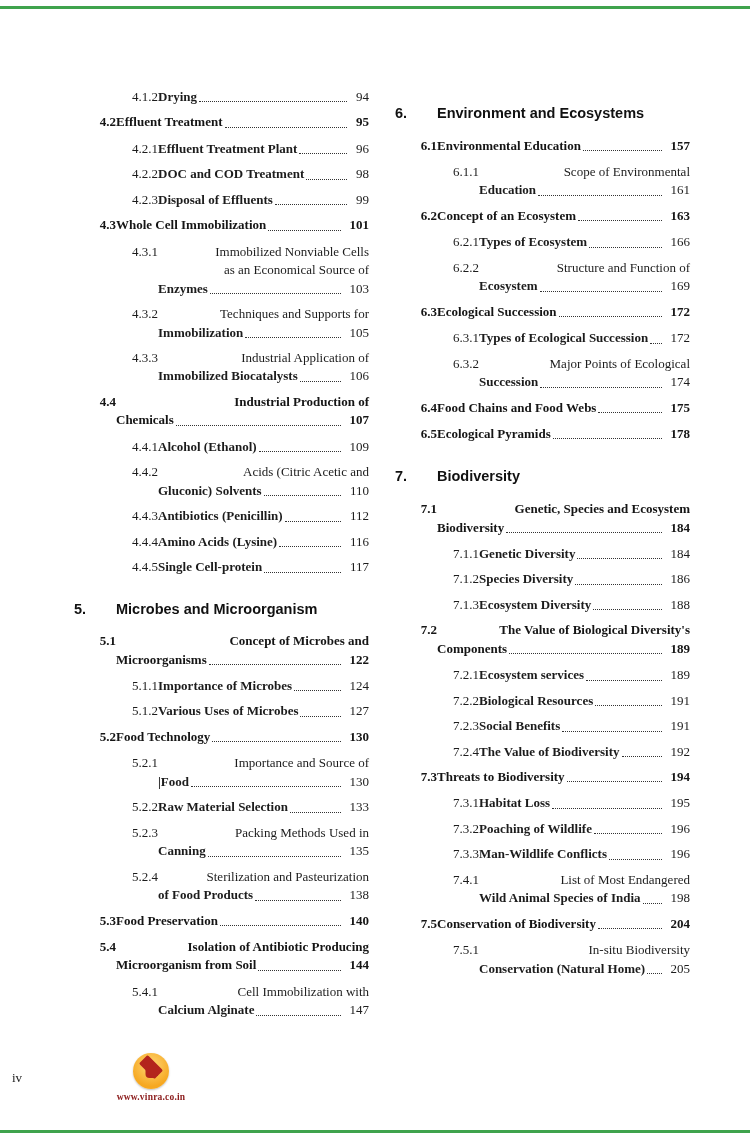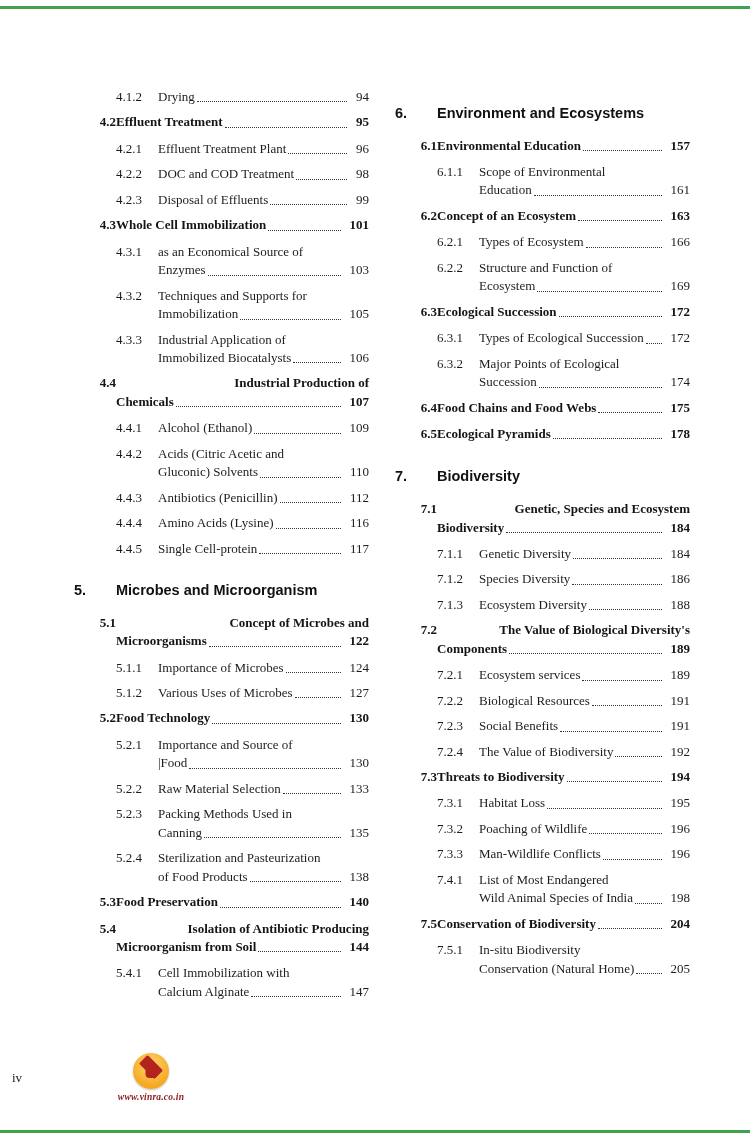--- a/index.html
+++ b/index.html
@@ -33,26 +33,26 @@
 
   .entry.lvl0 {
     font-family:"Liberation Sans", sans-serif;
     font-weight:bold;
     font-size:14.5px;
     margin-top:15px;
     margin-bottom:13px;
     color:#111;
   }
   .entry.lvl1 { font-weight:bold; color:#151515; margin-bottom:8px;text-align:right; }
-  .entry.lvl2 { padding-left:42px; }
+  .entry.lvl2 { padding-left:42px;text-align:right; }
   .entry.lvl2 .num { flex:0 0 42px; }
 
   .line { display:block; white-space:nowrap; }
   .lastline { display:flex; }
-  .lastline .txt { white-space:nowrap; }
+  .lastline .txt { white-space:nowrap;font-weight:bold; }
   .dots {
     flex:1 1 auto;
     min-width:4px;
     height:0;
     align-self:flex-end;
     margin:0 2px 4px 2px;
     border-bottom:1.7px dotted #333;
   }
   .pg { white-space:nowrap;margin-left:7px; }
 
@@ -87,21 +87,20 @@
   .cap-tassel {
     position:absolute; left:66%; top:40%;
     width:1.5px; height:9px;
     background:var(--cap-red, #b3241c);
   }
   .site {
     font-size:9.5px;
     font-weight:bold;
     color:var(--brand-red, #8b1a1a);
     letter-spacing:0.2px;
-    font-style:italic;
   }
   .pageno {
     position:absolute;
     left:12px; width:100%; bottom:54px;
     text-align:left;
     font-size:13px;
     color:#222;
   }
 </style>
 </head>
@@ -168,20 +167,21 @@
           <span class="lastline">
             <span class="txt">Whole Cell Immobilization</span>
             <span class="dots"></span>
             <span class="pg">101</span>
           </span>
         </span>
       </div>
       <div class="entry lvl2">
         <span class="num">4.3.1</span>
         <span class="body">
+          <span class="line">Immobilized Nonviable Cells</span>
           <span class="line">as an Economical Source of</span>
           <span class="lastline">
             <span class="txt">Enzymes</span>
             <span class="dots"></span>
             <span class="pg">103</span>
           </span>
         </span>
       </div>
       <div class="entry lvl2">
         <span class="num">4.3.2</span>

